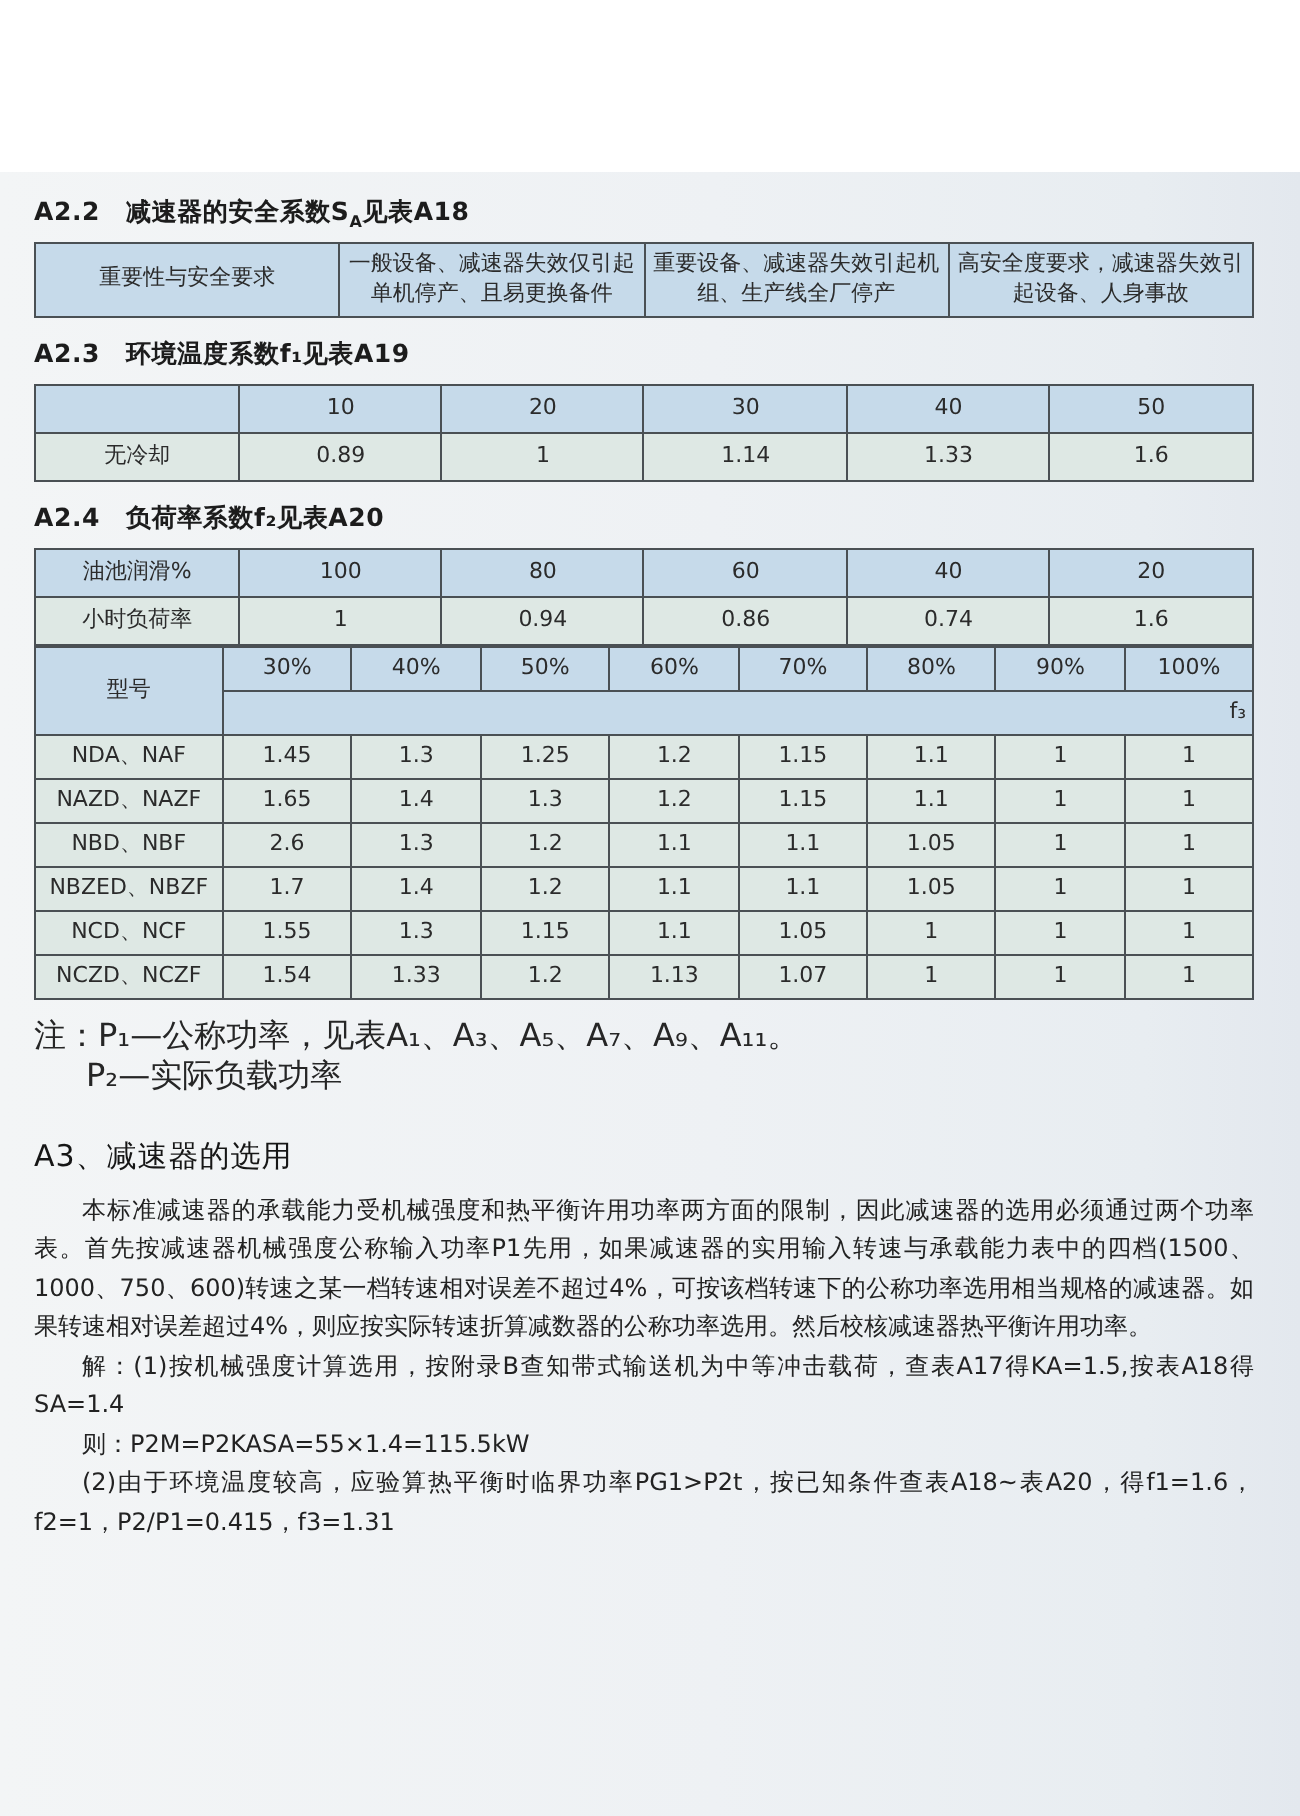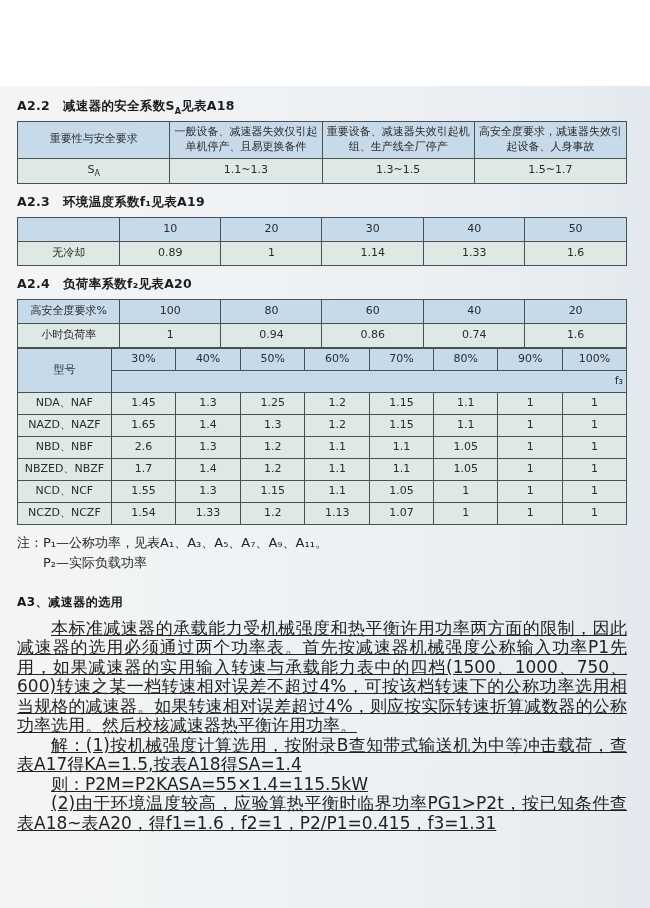--- a/index.html
+++ b/index.html
@@ -34,32 +34,32 @@
     background:#dee8e4;
     text-align:center;vertical-align:middle;
     padding:3px 3px;line-height:1.35;
     height:17px;
   }
   td.hd{background:#c6daea;}
   #tbl-a18 td{height:18px;}
   #tbl-a21 td{height:15px;}
   #tbl-a21 td.frow{height:10px;text-align:right;}
   .note{
-    font-size:13px;line-height:18px;color:#262626;
+    font-size:16px;line-height:18px;color:#262626;
     margin:9px 0 0 0;
   }
   .note p{margin:0 0 2px 0;}
   .note .cont{padding-left:26px;}
   .a3-title{
-    font-size:12px;font-weight:700;color:#161616;
+    font-size:15px;font-weight:400;color:#161616;
     margin:22px 0 8px 0;letter-spacing:.5px;
   }
   .bodytext p{
-    margin:0;font-size:17px;line-height:19.5px;color:#222;
-    text-indent:2em;text-align:justify;text-decoration:underline;
+    margin:0;font-size:12px;line-height:19.5px;color:#222;
+    text-indent:2em;text-align:justify;
   }
 </style>
 </head>
 <body>
 
 <div class="top-blank"></div>
 
 <div class="sheet">
 
   <div class="sec-title"><span class="num">A2.2</span><span>减速器的安全系数S</span><sub>A</sub><span>见表A18</span></div>
@@ -70,26 +70,20 @@
         <col style="width:25%">
         <col style="width:25%">
         <col style="width:25%">
       </colgroup>
   <tbody>
         <tr>
           <td class="hd">重要性与安全要求</td>
           <td class="hd">一般设备、减速器失效仅引起单机停产、且易更换备件</td>
           <td class="hd">重要设备、减速器失效引起机组、生产线全厂停产</td>
           <td class="hd">高安全度要求，减速器失效引起设备、人身事故</td>
-        </tr>
-        <tr>
-          <td class="">S<sub>A</sub></td>
-          <td class="">1.1~1.3</td>
-          <td class="">1.3~1.5</td>
-          <td class="">1.5~1.7</td>
         </tr>
       </tbody>
     </table>
 
   <div class="sec-title"><span class="num">A2.3</span><span>环境温度系数f₁见表A19</span></div>
 
   <table id="tbl-a19">
     <colgroup>
         <col style="width:16.8%">
         <col style="width:16.6%">
@@ -124,21 +118,21 @@
     <colgroup>
         <col style="width:16.8%">
         <col style="width:16.6%">
         <col style="width:16.6%">
         <col style="width:16.7%">
         <col style="width:16.6%">
         <col style="width:16.7%">
       </colgroup>
   <tbody>
         <tr>
-          <td class="hd">高安全度要求%</td>
+          <td class="hd">油池润滑%</td>
           <td class="hd">100</td>
           <td class="hd">80</td>
           <td class="hd">60</td>
           <td class="hd">40</td>
           <td class="hd">20</td>
         </tr>
         <tr>
           <td class="">小时负荷率</td>
           <td class="">1</td>
           <td class="">0.94</td>

